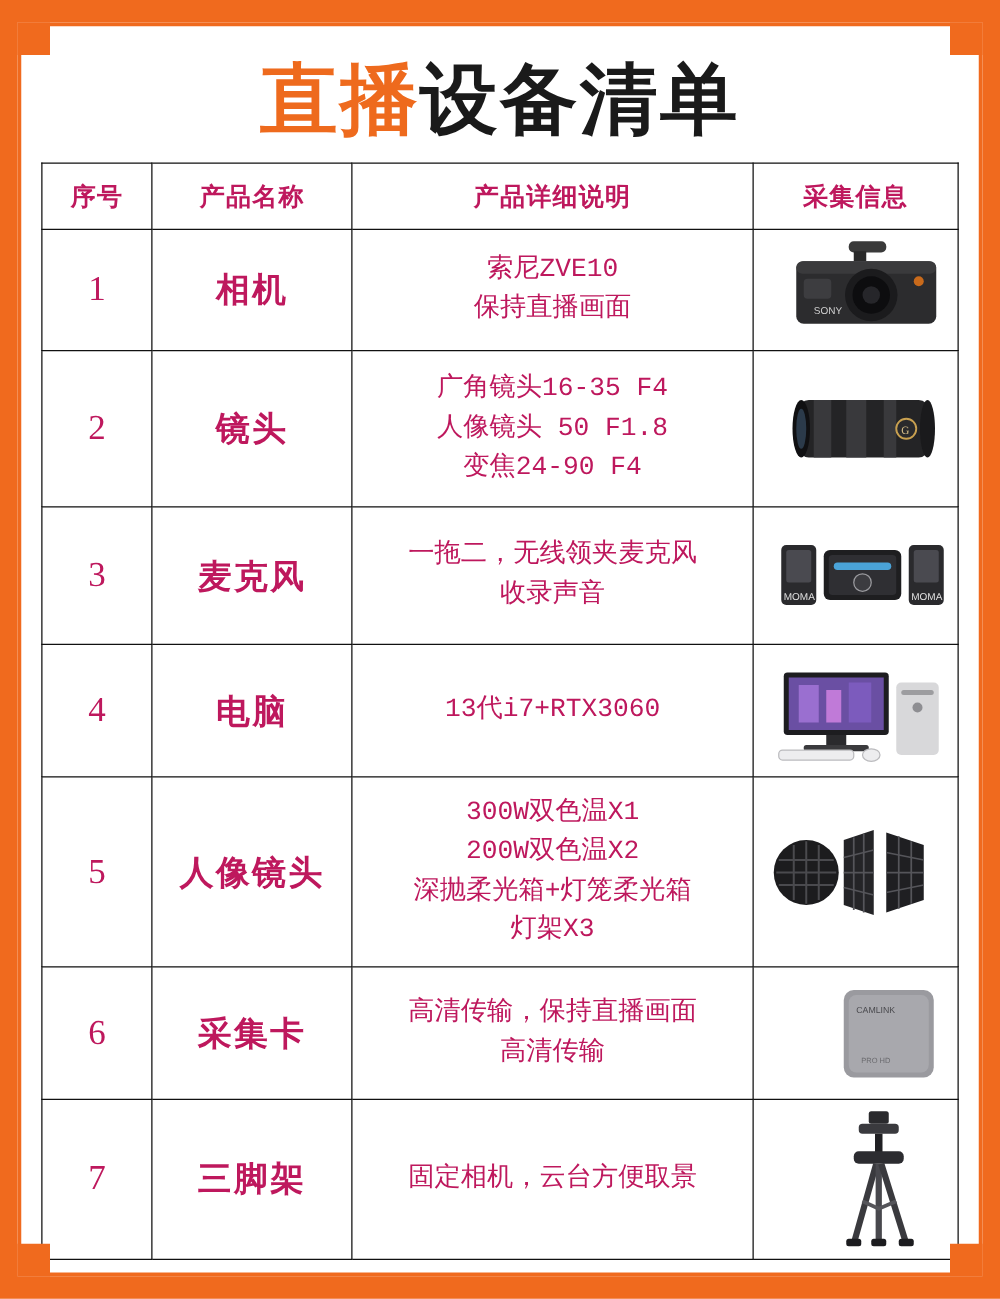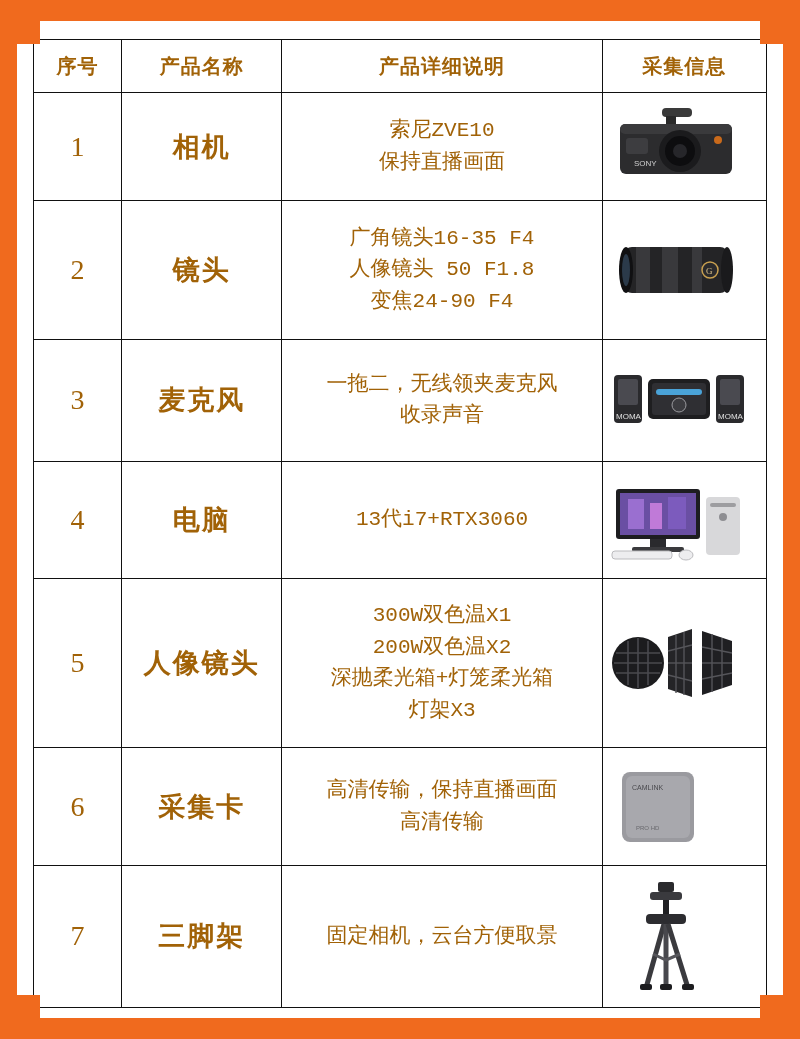--- a/index.html
+++ b/index.html
@@ -61,21 +61,21 @@
     width: 100%;
     border-collapse: collapse;
     table-layout: fixed;
     flex: 1 1 auto;
   }
   table.list th, table.list td {
     border: 1px solid #111111;
     text-align: center;
     vertical-align: middle;
     padding: 4px 3px;
-    color: #a16207;
+    color: #be185d;
   }
   thead th {
     font-family: "DejaVu Sans", "Liberation Sans", sans-serif;
     font-weight: bold;
     font-size: 20px;
     height: 44px;
     letter-spacing: 1px;
   }
   col.c-idx   { width: 88px; }
   col.c-name  { width: 160px; }
@@ -98,37 +98,40 @@
     font-family: Liberation Mono, monospace;
   }
   td.desc .line { display: block; white-space: nowrap; }
   td.photo { padding: 2px; }
   .photo-box {
     width: 100%;
     height: 100%;
     min-height: 60px;
     display: flex;
     align-items: center;
-    justify-content: flex-start;
+    justify-content: flex-end;
     position: relative;
   }
 
   
   svg { display: block; }
 </style>
 </head>
 <body>
 
 <div class="poster">
   <div class="inner-frame">
     <div class="corner tl"></div>
     <div class="corner tr"></div>
     <div class="corner bl"></div>
     <div class="corner br"></div>
 
+    <div class="title">
+      <span class="hl">直播</span><span>设备清单</span>
+    </div>
 
     <table class="list">
       <colgroup>
         <col class="c-idx">
         <col class="c-name">
         <col class="c-desc">
         <col class="c-photo">
       </colgroup>
       <thead>
         <tr>

